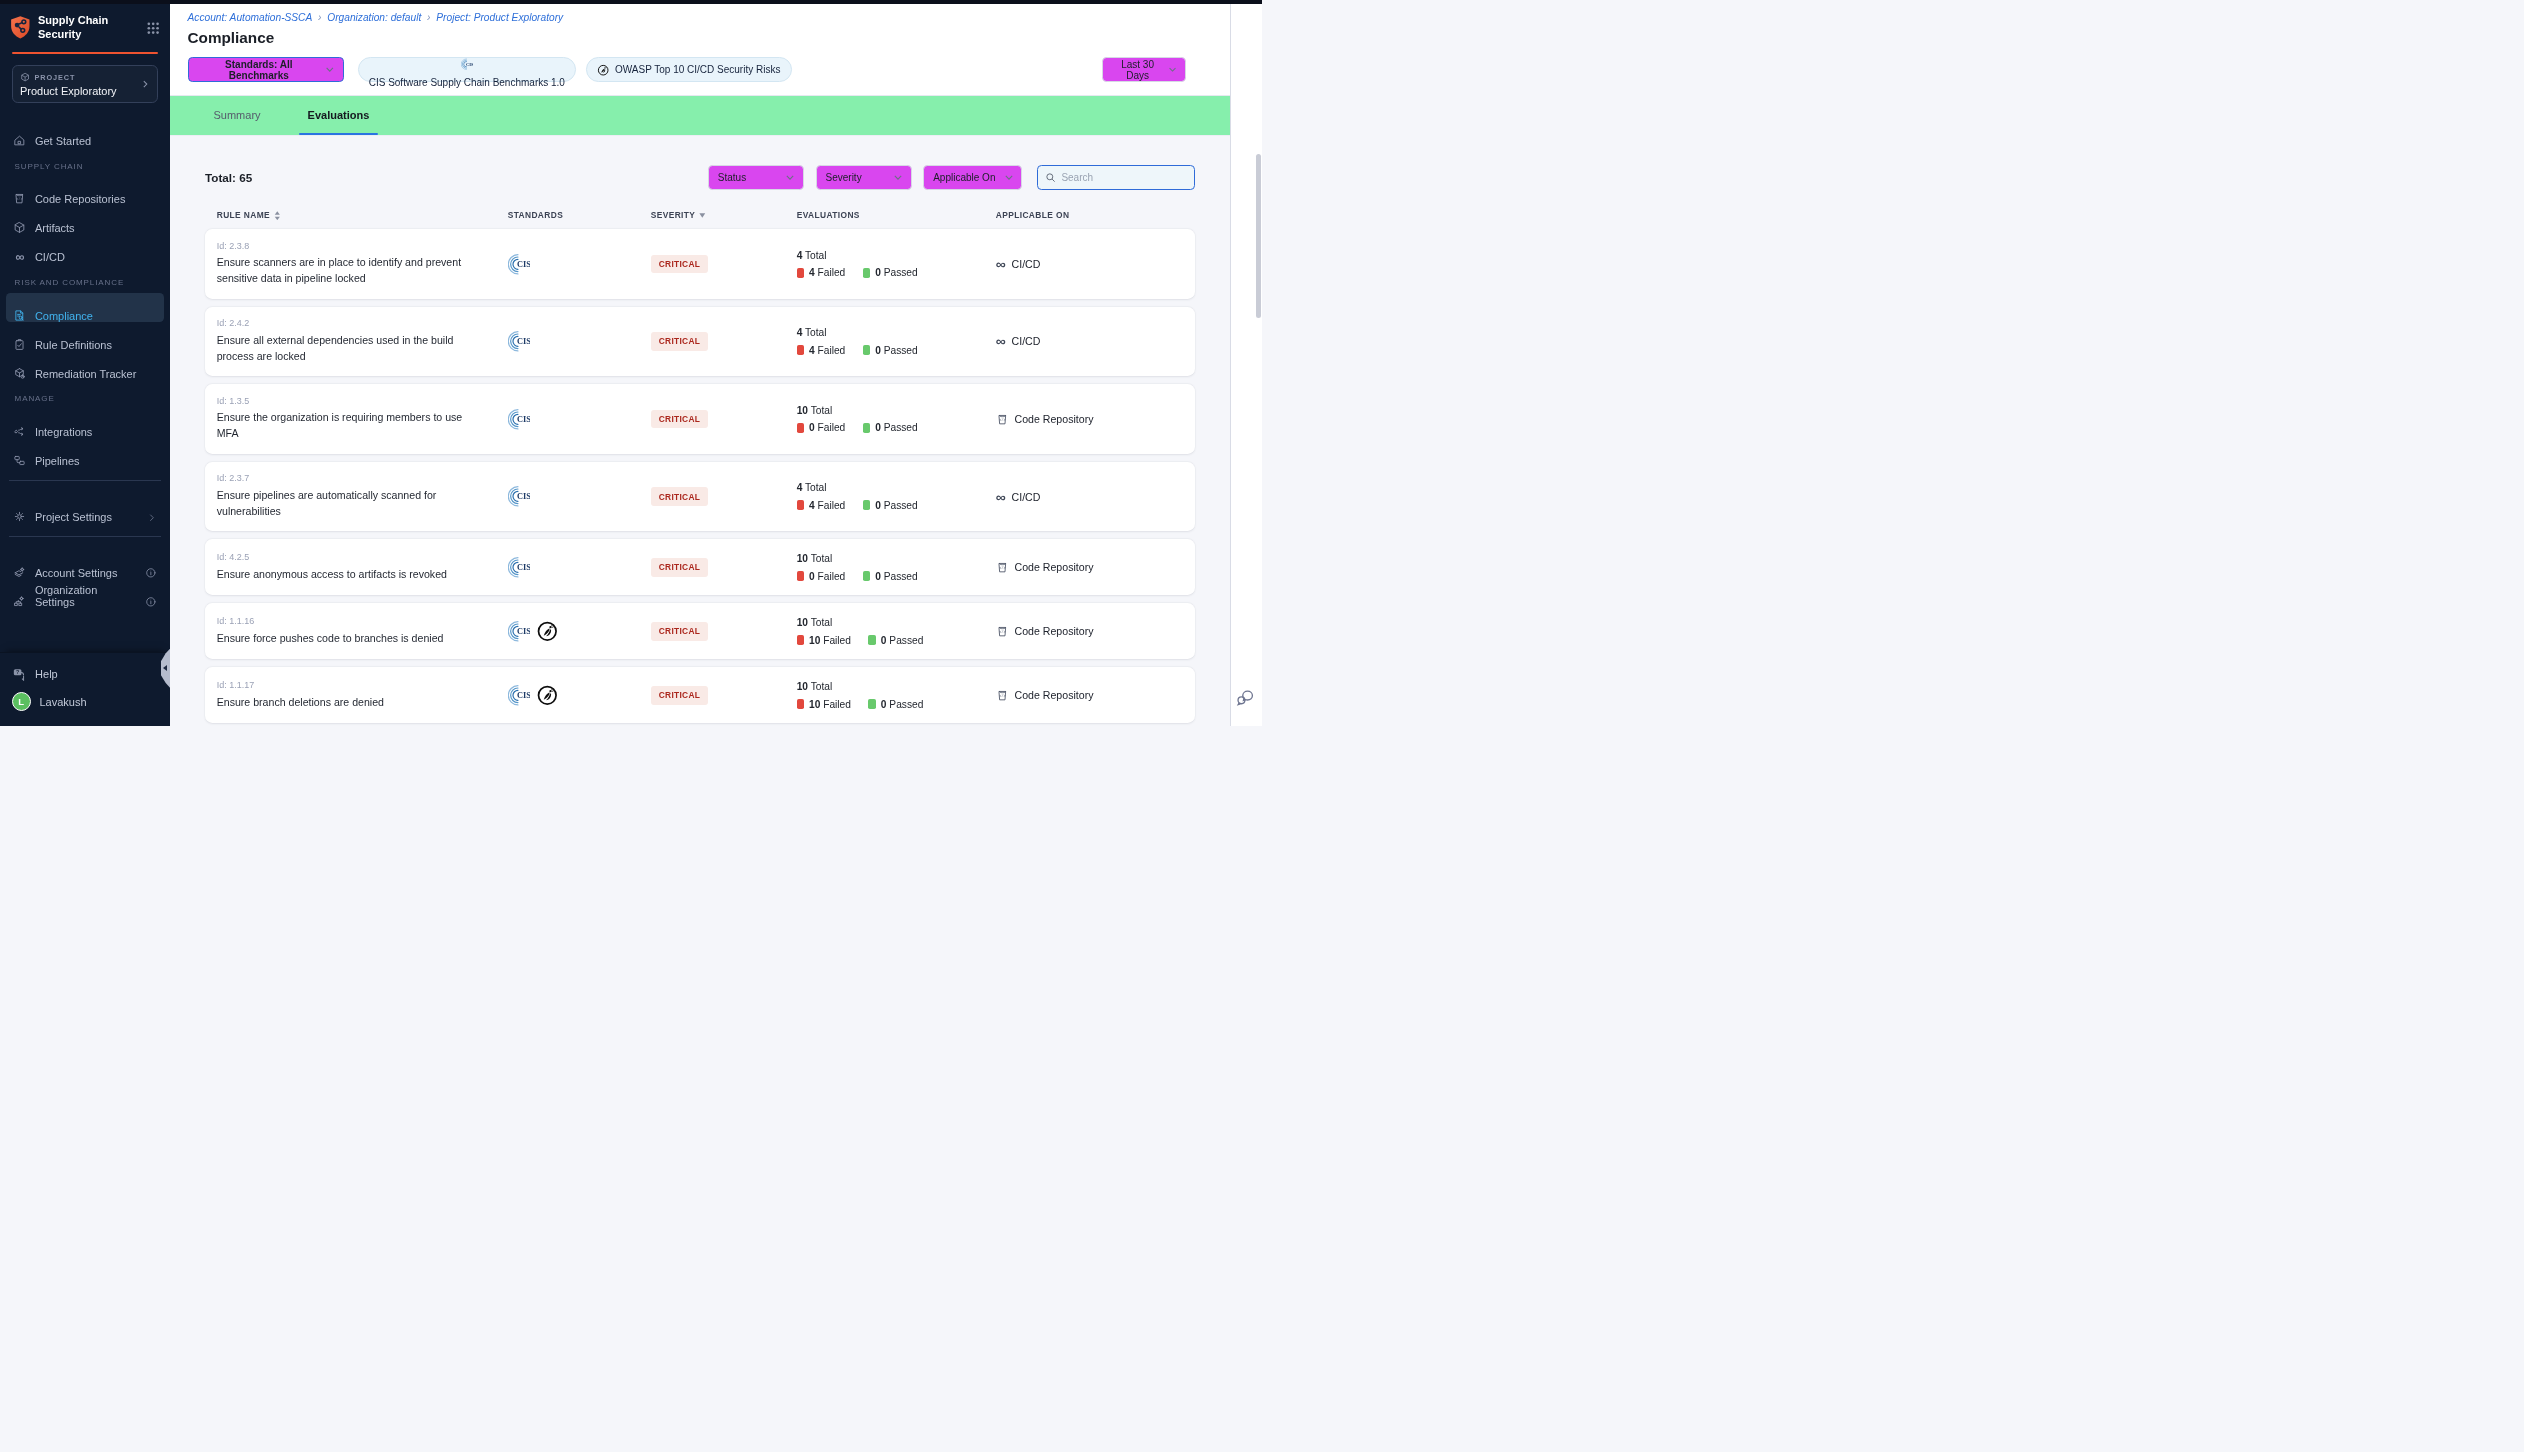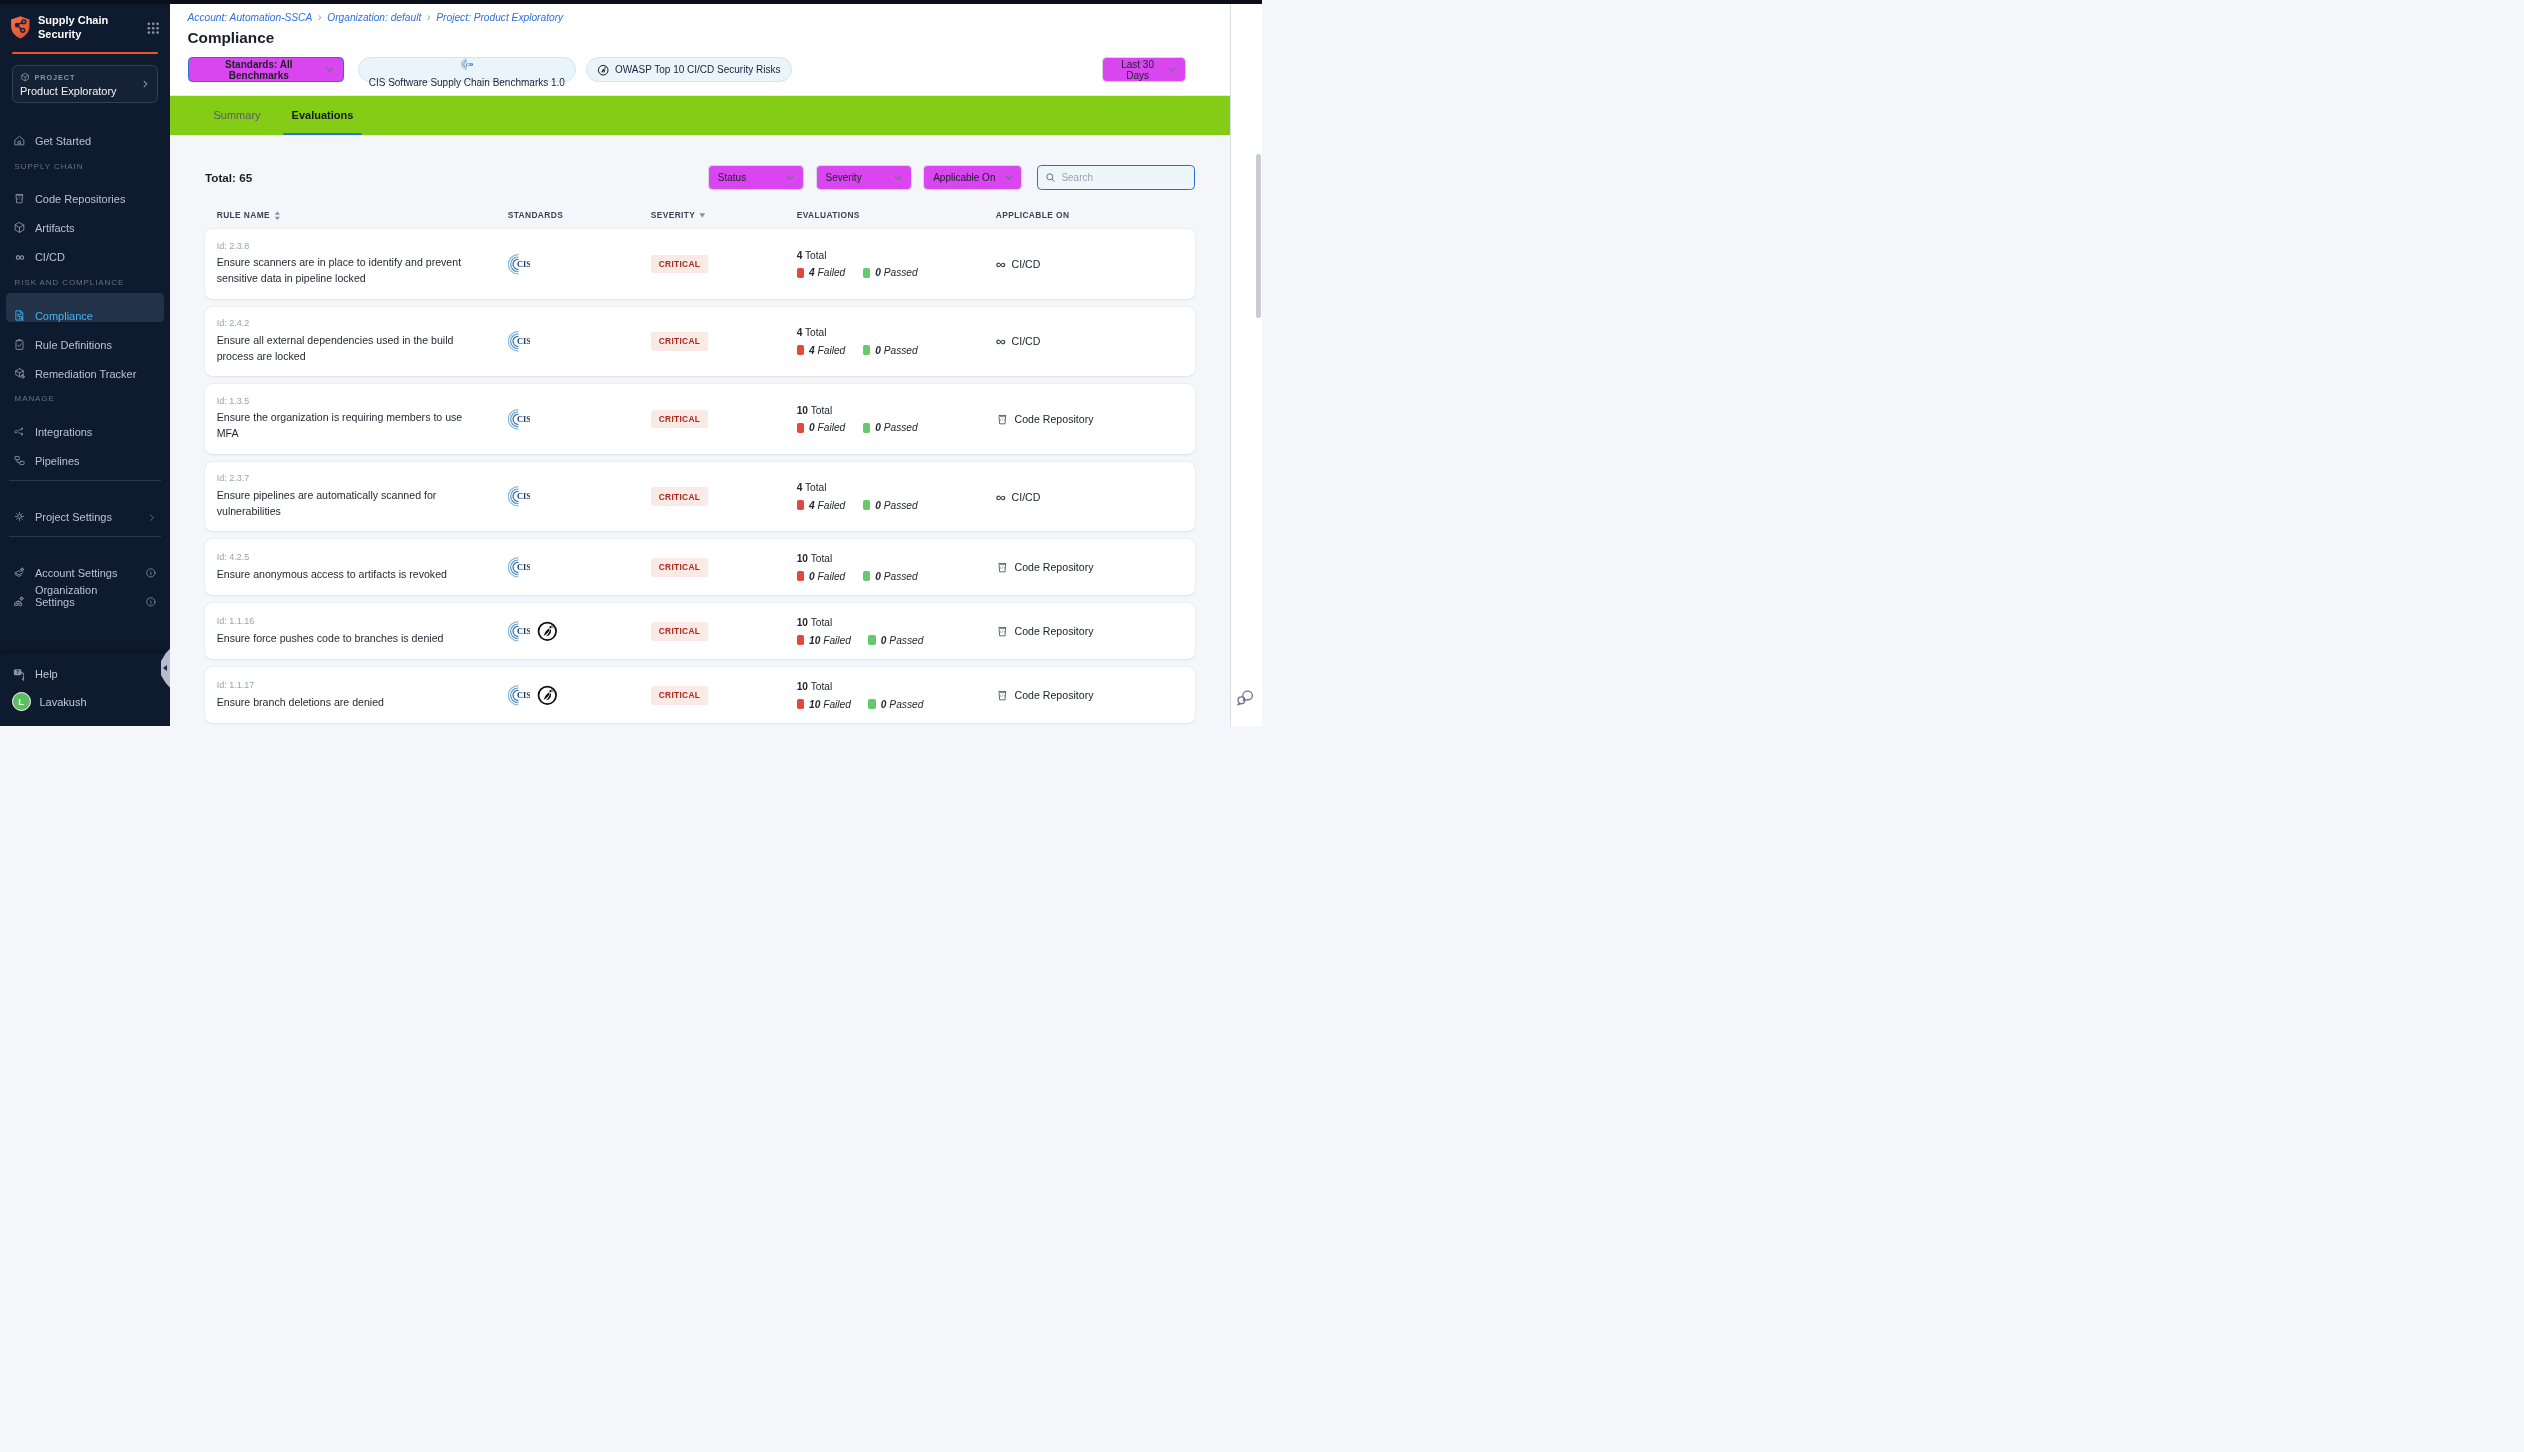--- a/index.html
+++ b/index.html
@@ -55,21 +55,21 @@
   .filter-row { display:flex; align-items:center; margin-top:10.2px; padding-bottom:12.4px; padding-right:0; }
 
   .select-btn { display:flex; align-items:center; justify-content:space-between; gap:5.8px; background:#d946ef;
     border:0.7px solid #d6d9e4; border-radius:4.4px; height:25px; padding:0 8.8px; font-size:10px; color:#1b1f27; cursor:pointer; }
   .select-btn.accent { border:1.1px solid #2f6bd8; font-weight:600; width:156px; }
   .chip { display:flex; align-items:center; gap:5.8px; height:25px; padding:0 10.2px; border-radius:12.4px;
     background:#e9f4fb; border:0.7px solid #d3e6f2; font-size:10px; color:#16233c; margin-left:9.5px; cursor:pointer; white-space:nowrap; }
   .chip:first-of-type { margin-left:14px;flex-direction:column; }
   .time-select { margin-left:auto; margin-right:44px; width:84px; }
 
-  .tabs-row { display:flex; gap:28px; padding-left:42px; height:40px; align-items:stretch; border-bottom:0.7px solid #eceef4; background:#84cc16; }
+  .tabs-row { display:flex; gap:44px; padding-left:42px; height:40px; align-items:stretch; border-bottom:0.7px solid #eceef4; background:#86efac; }
   .tab { display:flex; align-items:center; font-size:11px; color:#555b6b; cursor:pointer; position:relative; padding:0 1.5px; }
   .tab.active { color:#14181f; font-weight:bold; }
   .tab.active::after { content:""; position:absolute; left:-7.3px; right:-7.3px; bottom:0; height:2.2px; background:#2b74e0; border-radius:1.5px; }
 
   .content { flex:1; background:#f5f6fa; padding:29px 35px 0 35px; overflow:hidden; }
   .toolbar { display:flex; align-items:center; height:25px; }
   .total-label { font-size:11.7px; font-weight:bold; color:#1b1f27; }
   .toolbar .spacer { flex:1; }
   .toolbar .select-btn { width:96px; margin-left:11.7px; }
   .toolbar .select-btn.w2 { width:99px; }
@@ -86,21 +86,21 @@
   .row-card { background:#fff; border-radius:7.3px; box-shadow:0 0.7px 2.2px rgba(30,40,70,.09), 0 0 0 0.7px rgba(30,40,70,.02);
     padding:11.7px; min-height:56px; }
   .cell-rule { padding-right:35px; }
   .rule-id { font-size:9px; color:#9aa1b5; margin-bottom:4.4px; }
   .rule-name { font-size:10.6px; font-weight:500; color:#1f242e; line-height:1.5; }
   .cell-standards { display:flex; align-items:center; gap:5.8px; }
   .badge-critical { display:inline-block; background:#f9eae6; color:#ab271d; font-size:8.4px; font-weight:bold;
     letter-spacing:0.3px; padding:4.4px 8px; border-radius:2.9px; }
   .eval-line1 { font-size:10.2px; color:#23272f; margin-bottom:6.6px; }
   .eval-line1 b, .eval-grp b { font-weight:bold; }
-  .eval-line2 { display:flex; align-items:center;font-style:italic; }
+  .eval-line2 { display:flex; align-items:center; }
   .eval-grp { display:flex; align-items:center; gap:5.1px; font-size:10.2px; color:#23272f; }
   .eval-grp + .eval-grp { margin-left:17.5px; }
   .sq { width:7.3px; height:10.2px; border-radius:1.8px; }
   .sq.red { background:#e2483d; }
   .sq.green { background:#68c96c; }
   .cell-applicable { display:flex; align-items:center; gap:5.8px; font-size:10.6px; color:#20242e; }
   .cell-applicable .ap-ic { color:#4a5265; display:flex; align-items:center; }
   .ap-infin { font-size:14px; font-weight:bold; color:#3e4656; line-height:1; }
 
   

